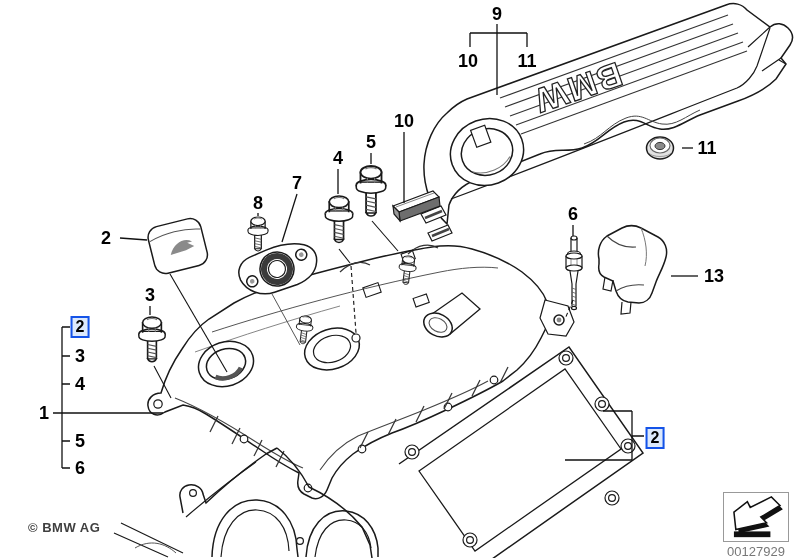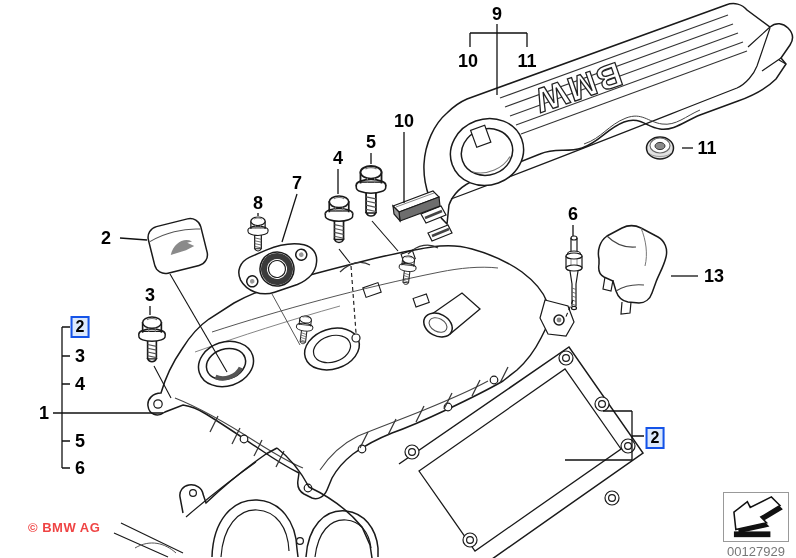--- a/index.html
+++ b/index.html
@@ -12,21 +12,21 @@
     position:absolute; transform:translate(-50%,-50%);
     font:bold 18px "Liberation Sans", sans-serif; color:#000;
     white-space:nowrap; cursor:pointer; z-index:5;
   }
   .co.hl {
     background:#dce9fc; border:2px solid #1453e8;
     font-size:16px; line-height:18px; padding:0 3px;
   }
   .footer-copy {
     position:absolute; left:28px; top:520px;
-    font:bold 13px "Liberation Sans", sans-serif; color:#ef4444; letter-spacing:.5px;
+    font:bold 13px "Liberation Sans", sans-serif; color:#404040; letter-spacing:.5px;
   }
   .nav-box {
     position:absolute; left:723px; top:492px; width:66px; height:50px;
     border:1px solid #999; background:#fff; box-sizing:border-box; cursor:pointer;
   }
   .img-number {
     position:absolute; left:719px; top:544px; width:74px; text-align:center;
     font:13px "Liberation Sans", sans-serif; color:#777;
   }
 </style>

